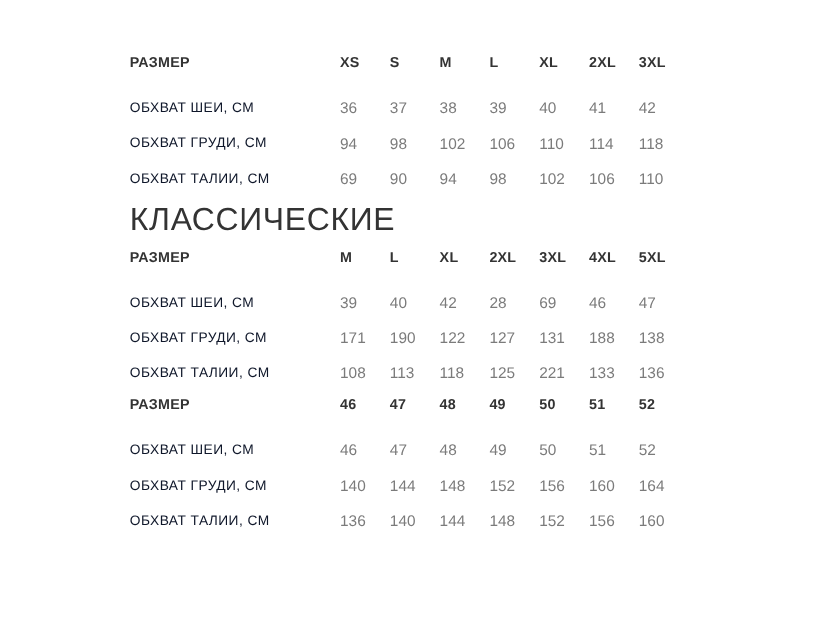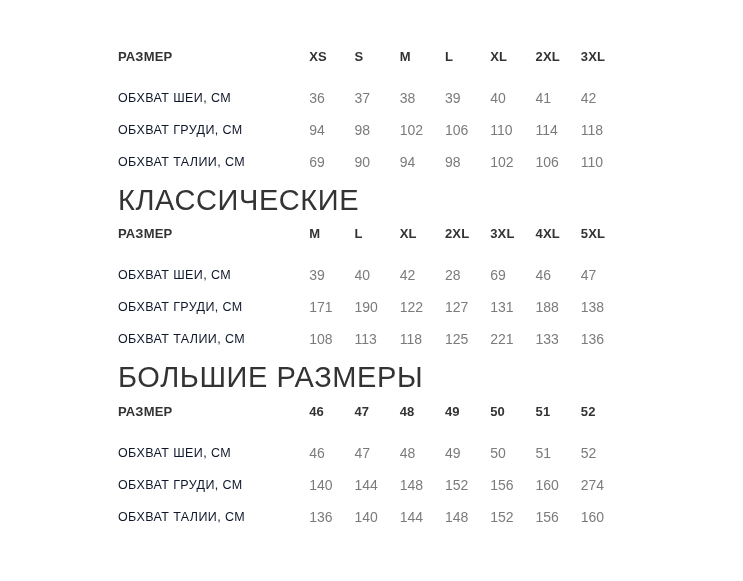--- a/index.html
+++ b/index.html
@@ -160,21 +160,20 @@
           <td class="val">125</td>
           <td class="val">221</td>
           <td class="val">133</td>
           <td class="val">136</td>
         </tr>
       </tbody>
     </table>
   </section>
 
   <section class="size-section">
-    <h2 class="section-title">БОЛЬШИЕ РАЗМЕРЫ</h2>
     <table class="size-table">
       <thead>
         <tr>
           <th class="lbl">РАЗМЕР</th>
           <th class="szc">46</th>
           <th class="szc">47</th>
           <th class="szc">48</th>
           <th class="szc">49</th>
           <th class="szc">50</th>
           <th class="szc">51</th>
@@ -193,21 +192,21 @@
           <td class="val">52</td>
         </tr>
         <tr>
           <td class="lbl">ОБХВАТ ГРУДИ, СМ</td>
           <td class="val">140</td>
           <td class="val">144</td>
           <td class="val">148</td>
           <td class="val">152</td>
           <td class="val">156</td>
           <td class="val">160</td>
-          <td class="val">274</td>
+          <td class="val">164</td>
         </tr>
         <tr>
           <td class="lbl">ОБХВАТ ТАЛИИ, СМ</td>
           <td class="val">136</td>
           <td class="val">140</td>
           <td class="val">144</td>
           <td class="val">148</td>
           <td class="val">152</td>
           <td class="val">156</td>
           <td class="val">160</td>

